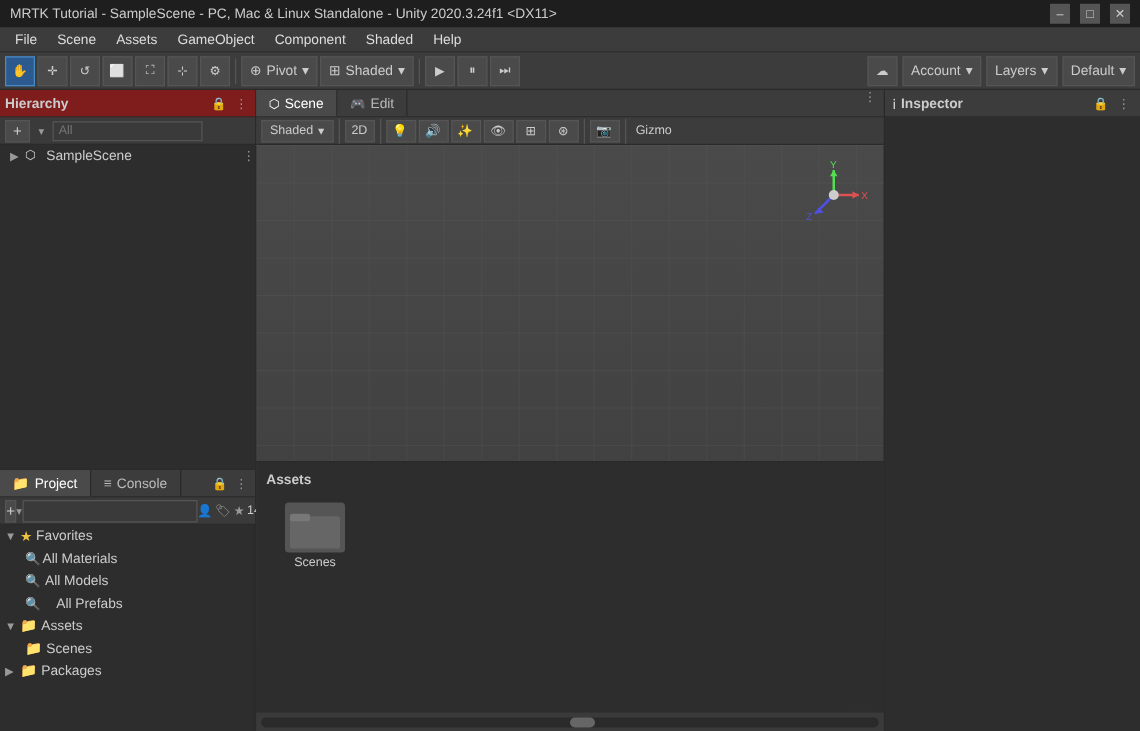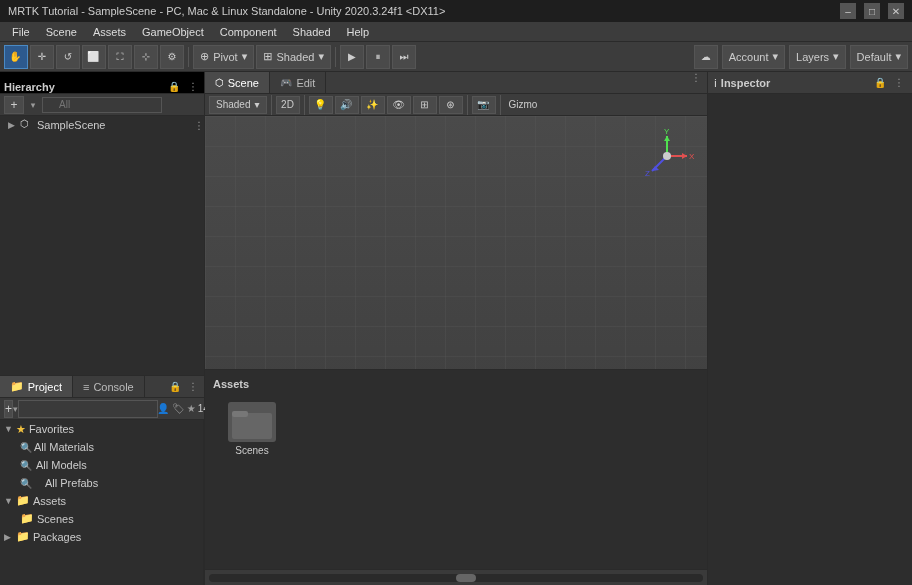--- a/index.html
+++ b/index.html
@@ -21,21 +21,21 @@
     .tool-btn.active { background: #2d5a8e; border-color: #4a8ac4; }
     .tool-separator { width: 1px; height: 20px; background: #555; margin: 0 2px; }
     .tool-dropdown { height: 24px; background: #4a4a4a; border: 1px solid #555; color: #ccc; cursor: pointer; display: flex; align-items: center; padding: 0 6px; gap: 4px; font-size: 11px; }
     .toolbar-right { margin-left: auto; display: flex; align-items: center; gap: 4px; }
 
     
     #main { display: flex; height: calc(585px - 72px); }
 
     
     #hierarchy-panel { width: 205px; display: flex; flex-direction: column; border-right: 1px solid #2a2a2a; }
-    #hierarchy-header { height: 22px; background: #000000; display: flex; align-items: flex-end; padding: 0 4px; border-bottom: 1px solid #2a2a2a; gap: 0; }
+    #hierarchy-header { height: 22px; background: #7f1d1d; display: flex; align-items: center; padding: 0 4px; border-bottom: 1px solid #2a2a2a; gap: 0; }
     .panel-title { font-size: 11px; color: #ccc; font-weight: bold; }
     .panel-icons { margin-left: auto; display: flex; gap: 4px; }
     .panel-icon { width: 14px; height: 14px; color: #999; font-size: 10px; cursor: pointer; display: flex; align-items: center; justify-content: center; }
     #hierarchy-toolbar { height: 22px; background: #3a3a3a; display: flex; align-items: center; padding: 0 4px; gap: 2px; border-bottom: 1px solid #2a2a2a; }
     #hierarchy-content { flex: 1; background: #2d2d2d; overflow-y: auto; }
     .tree-item { display: flex; align-items: center; height: 18px; padding-left: 8px; cursor: pointer; color: #ccc; }
     .tree-arrow { width: 12px; font-size: 9px; color: #999; }
     .tree-icon { width: 14px; height: 14px; margin-right: 3px; font-size: 10px; }
     .tree-label { font-size: 11px; }
 
@@ -85,21 +85,21 @@
     .scroll-track { flex: 1; height: 8px; background: #2a2a2a; border-radius: 4px; position: relative; }
     .scroll-thumb { width: 20px; height: 8px; background: #666; border-radius: 4px; position: absolute; left: 50%; }
 
     .gizmo-container { position: absolute; right: 10px; top: 10px; width: 60px; height: 60px; }
 
     .search-box { height: 18px; background: #3a3a3a; border: 1px solid #555; color: #ccc; font-size: 11px; padding: 0 4px; width: 140px; }
 
     .add-btn { width: 20px; height: 18px; background: #4a4a4a; border: 1px solid #555; color: #ccc; cursor: pointer; font-size: 12px; display: flex; align-items: center; justify-content: center; }
     .arrow-btn { width: 14px; height: 14px; background: none; border: none; color: #999; cursor: pointer; font-size: 9px; }
 
-    .hierarchy-search { height: 16px; background: #3a3a3a; border: 1px solid #555; color: #ccc; font-size: 10px; padding: 0 16px; width: 120px; }
+    .hierarchy-search { height: 16px; background: #3a3a3a; border: 1px solid #555; color: #ccc; font-size: 10px; padding: 0 4px; width: 120px; }
   </style>
 </head>
 <body>
 
 <div id="titlebar">
   <span class="title">MRTK Tutorial - SampleScene - PC, Mac &amp; Linux Standalone - Unity 2020.3.24f1 &lt;DX11&gt;</span>
   <div class="controls">
     <button class="win-btn">–</button>
     <button class="win-btn">□</button>
     <button class="win-btn">✕</button>

